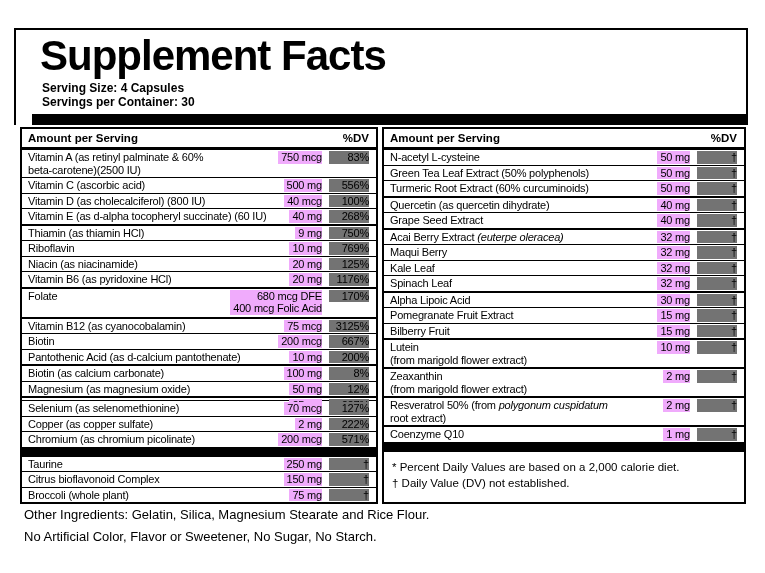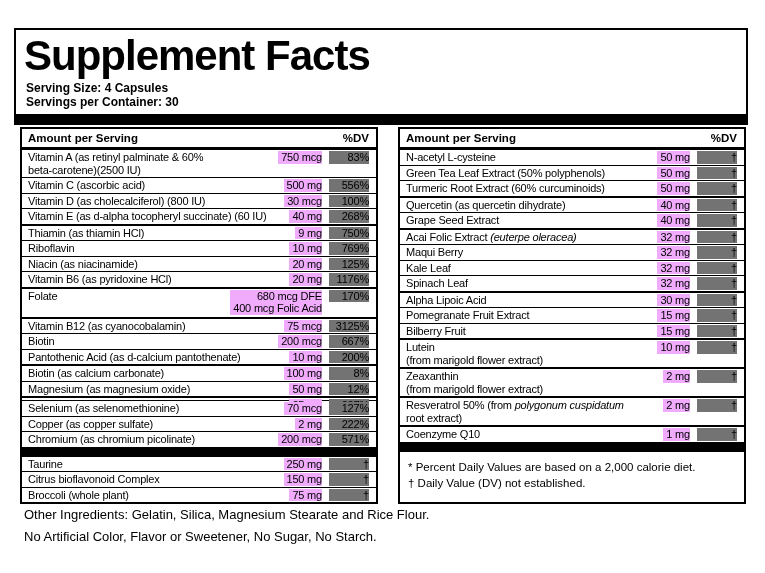--- a/index.html
+++ b/index.html
@@ -3,28 +3,28 @@
 <meta charset="utf-8">
 <style>
   html,body{margin:0;padding:0;}
   body{
     width:765px;height:573px;position:relative;overflow:hidden;
     background:#ffffff;color:#000;
     font-family:"Liberation Sans", sans-serif;
     -webkit-font-smoothing:antialiased;
   }
   .label{position:absolute;left:14px;top:28px;width:734px;}
-  .titlebox{border:2px solid #000;border-bottom:none;box-sizing:border-box;background:#fff;}
+  .titlebox{border:2px solid #000;border-bottom:none;box-sizing:border-box;background:#fff;padding-left:16px;}
   .title{
     font-size:42px;font-weight:bold;letter-spacing:-1px;
     line-height:45px;padding:3px 0 0 8px;white-space:nowrap;
   }
   .serving{padding:3px 0 5px 10px;font-size:12px;font-weight:bold;line-height:14px;}
   .thickbar{height:11px;background:#000;}
-  .columns{display:flex;align-items:stretch;gap:20px;margin:2px 2px 0 6px;}
+  .columns{display:flex;align-items:stretch;gap:4px;margin:2px 2px 0 6px;}
   .col{
     border:2px solid #000;box-sizing:border-box;background:#fff;
     display:flex;flex-direction:column;
   }
   .col-left{width:358px;flex:none;}
   .col-right{flex:1;}
   .col-header{
     display:flex;justify-content:space-between;align-items:flex-end;
     font-size:11.5px;font-weight:bold;line-height:13px;
     padding:3px 7px 2px 6px;border-bottom:3px solid #000;
@@ -80,21 +80,21 @@
             <div class="row-amount">750 mcg</div>
             <div class="row-dv">83%</div>
           </div>
           <div class="row">
             <div class="row-name"><span>Vitamin C (ascorbic acid)</span></div>
             <div class="row-amount">500 mg</div>
             <div class="row-dv">556%</div>
           </div>
           <div class="row">
             <div class="row-name"><span>Vitamin D (as cholecalciferol) (800 IU)</span></div>
-            <div class="row-amount">30 mcg</div>
+            <div class="row-amount">40 mcg</div>
             <div class="row-dv">100%</div>
           </div>
           <div class="row sep-thick">
             <div class="row-name"><span>Vitamin E (as d-alpha tocopheryl succinate) (60 IU)</span></div>
             <div class="row-amount">40 mg</div>
             <div class="row-dv">268%</div>
           </div>
           <div class="row">
             <div class="row-name"><span>Thiamin (as thiamin HCl)</span></div>
             <div class="row-amount">9 mg</div>
@@ -211,21 +211,21 @@
             <div class="row-name"><span>Quercetin (as quercetin dihydrate)</span></div>
             <div class="row-amount">40 mg</div>
             <div class="row-dv">†</div>
           </div>
           <div class="row sep-thick">
             <div class="row-name"><span>Grape Seed Extract</span></div>
             <div class="row-amount">40 mg</div>
             <div class="row-dv">†</div>
           </div>
           <div class="row">
-            <div class="row-name"><span>Acai Folic Extract </span><span class="italic">(euterpe oleracea)</span></div>
+            <div class="row-name"><span>Acai Berry Extract </span><span class="italic">(euterpe oleracea)</span></div>
             <div class="row-amount">32 mg</div>
             <div class="row-dv">†</div>
           </div>
           <div class="row">
             <div class="row-name"><span>Maqui Berry</span></div>
             <div class="row-amount">32 mg</div>
             <div class="row-dv">†</div>
           </div>
           <div class="row">
             <div class="row-name"><span>Kale Leaf</span></div>

